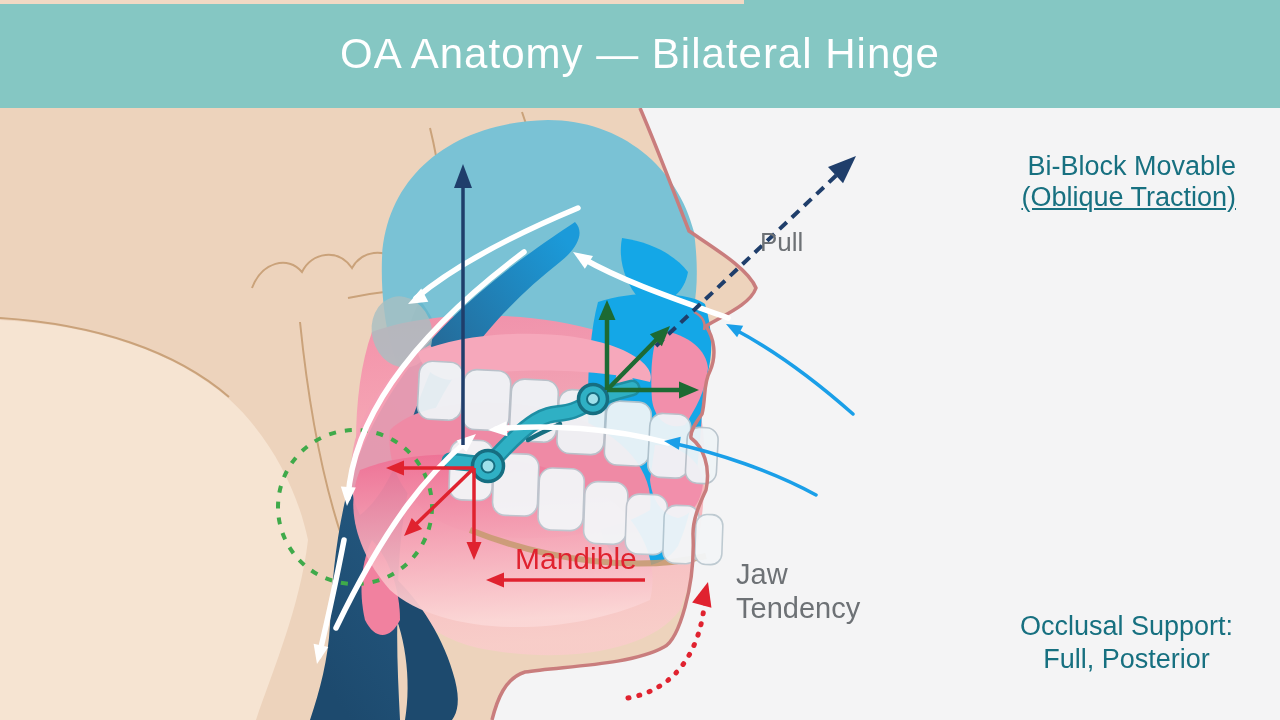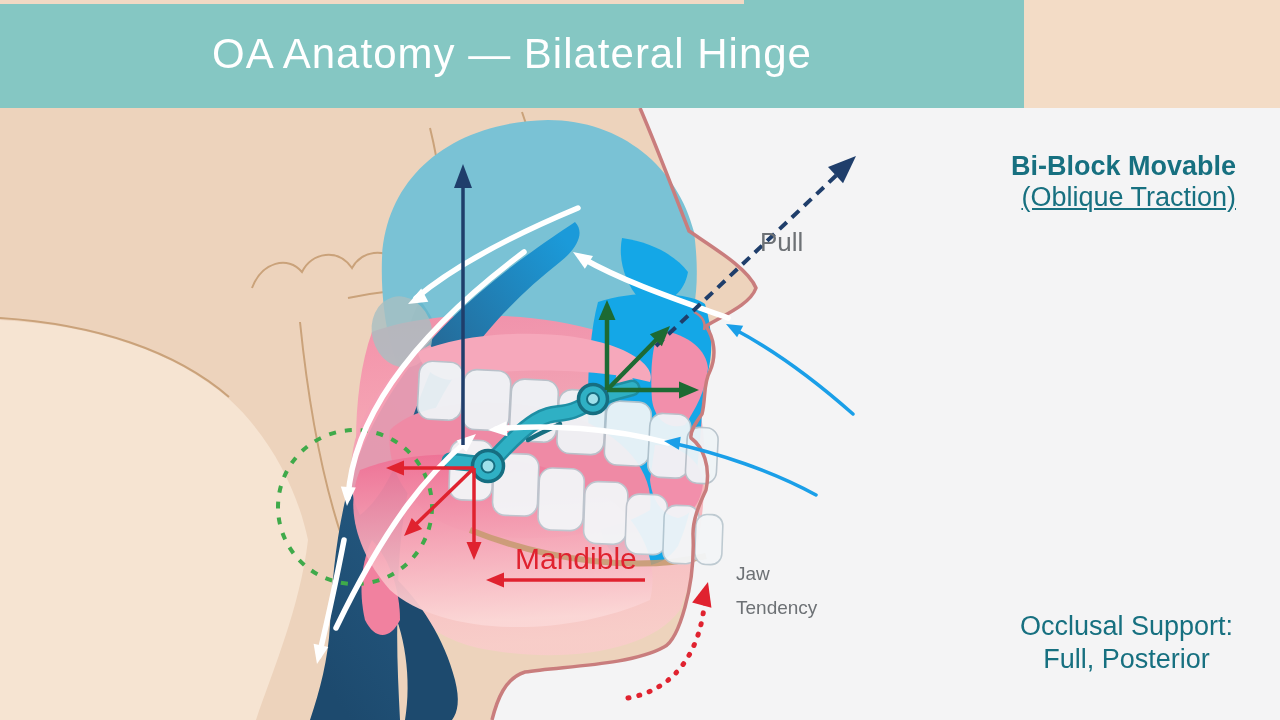--- a/index.html
+++ b/index.html
@@ -1,30 +1,30 @@
 <!DOCTYPE html>
 <html><head>
 <meta charset="utf-8">
 <style>
   html,body{margin:0;padding:0;background:#ddd;}
   #stage{position:relative;width:1280px;height:720px;overflow:hidden;
          font-family:"Liberation Sans",sans-serif;background:#f6e4d2;}
   #illustration{position:absolute;left:0;top:0;}
-  .titlebar{position:absolute;left:0;top:0;width:1024px;height:108px;
+  .titlebar{position:absolute;left:0;top:0;width:1280px;height:108px;
             background:#85c7c3;display:flex;align-items:center;justify-content:center;z-index:5;}
   .titlebar .t{color:#ffffff;font-size:42px;letter-spacing:1px;font-weight:400;}
   .topstrip{position:absolute;left:0;top:0;width:744px;height:4px;background:#f2d9c4;z-index:6;}
   .lbl{position:absolute;z-index:6;white-space:nowrap;}
   .lifting{left:478px;top:190px;font-size:31px;line-height:36px;color:#ffffff;}
   .pull{left:760px;top:227px;font-size:26px;color:#6d7175;}
   .biblock{right:44px;top:150px;text-align:right;color:#177080;}
-  .biblock .l1{font-size:27px;line-height:32px;font-weight:bold;}
+  .biblock .l1{font-size:27px;line-height:32px;}
   .biblock .l2{font-size:27px;line-height:30px;text-decoration:underline;}
   .mandible{left:515px;top:542px;font-size:30px;color:#e0222f;}
-  .jawclose{left:736px;top:557px;font-size:19px;line-height:34px;color:#6d7175;}
+  .jawclose{left:736px;top:557px;font-size:29px;line-height:34px;color:#6d7175;}
   .occlusal{right:47px;top:610px;text-align:right;color:#177080;}
   .occlusal .l1{font-size:27px;line-height:33px;}
   .occlusal .l2{font-size:27px;line-height:33px;text-align:center;}
 </style>
 </head>
 <body>
 
 <div id="stage">
 
 <svg id="illustration" width="1280" height="720" viewBox="0 0 1280 720">

